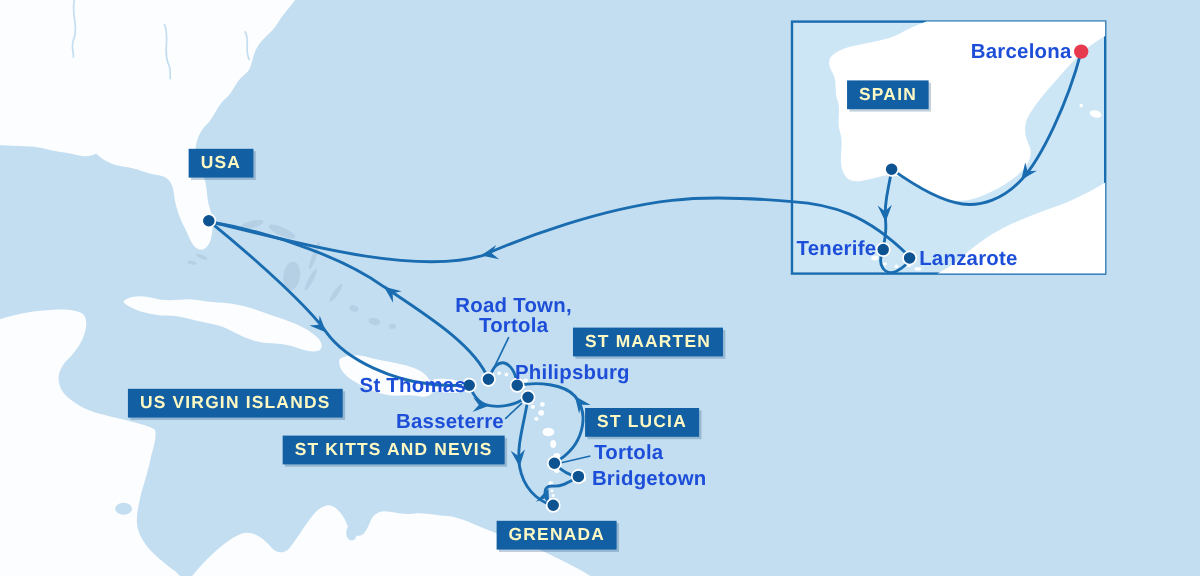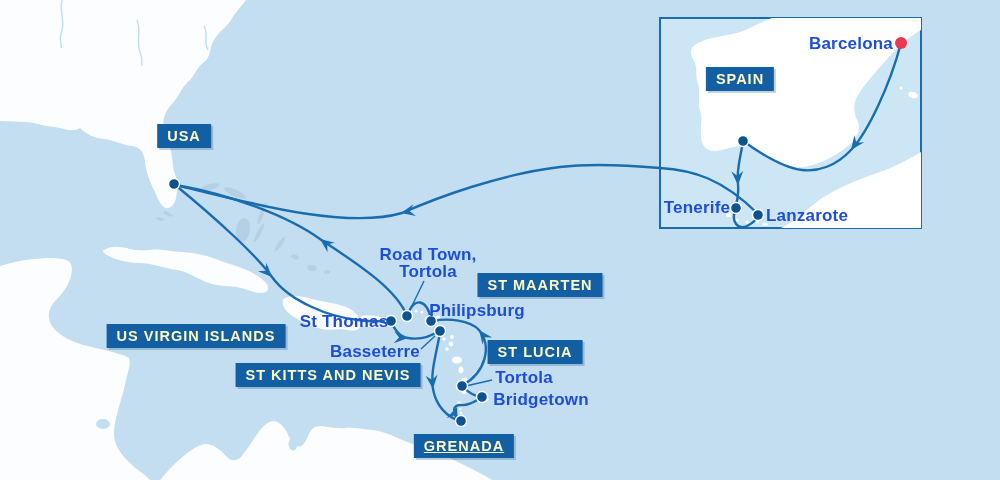--- a/index.html
+++ b/index.html
@@ -189,21 +189,21 @@
       <circle cx="901" cy="43" r="6" fill="#e83a4e" stroke="none"></circle>
     </g>
   </svg>
 
   <div class="region-box" style="left:184px;top:136px;">USA</div>
   <div class="region-box" style="left:740px;top:79px;">SPAIN</div>
   <div class="region-box" style="left:196px;top:336px;">US VIRGIN ISLANDS</div>
   <div class="region-box" style="left:328px;top:375px;">ST KITTS AND NEVIS</div>
   <div class="region-box" style="left:540px;top:285px;">ST MAARTEN</div>
   <div class="region-box" style="left:535px;top:352px;text-align:center;">ST LUCIA</div>
-  <div class="region-box" style="left:464px;top:446px;text-decoration:underline;">GRENADA</div>
+  <div class="region-box" style="left:464px;top:446px;">GRENADA</div>
 
   <div class="port-label" style="left:851px;top:43px;">Barcelona</div>
   <div class="port-label" style="left:697px;top:207px;">Tenerife</div>
   <div class="port-label" style="left:807px;top:215px;text-align:right;">Lanzarote</div>
   <div class="port-label two-line" style="left:428px;top:263px;">
     <span class="ln">Road Town,</span>
     <span class="ln">Tortola</span>
   </div>
   <div class="port-label" style="left:344px;top:321px;">St Thomas</div>
   <div class="port-label" style="left:477px;top:310px;">Philipsburg</div>

